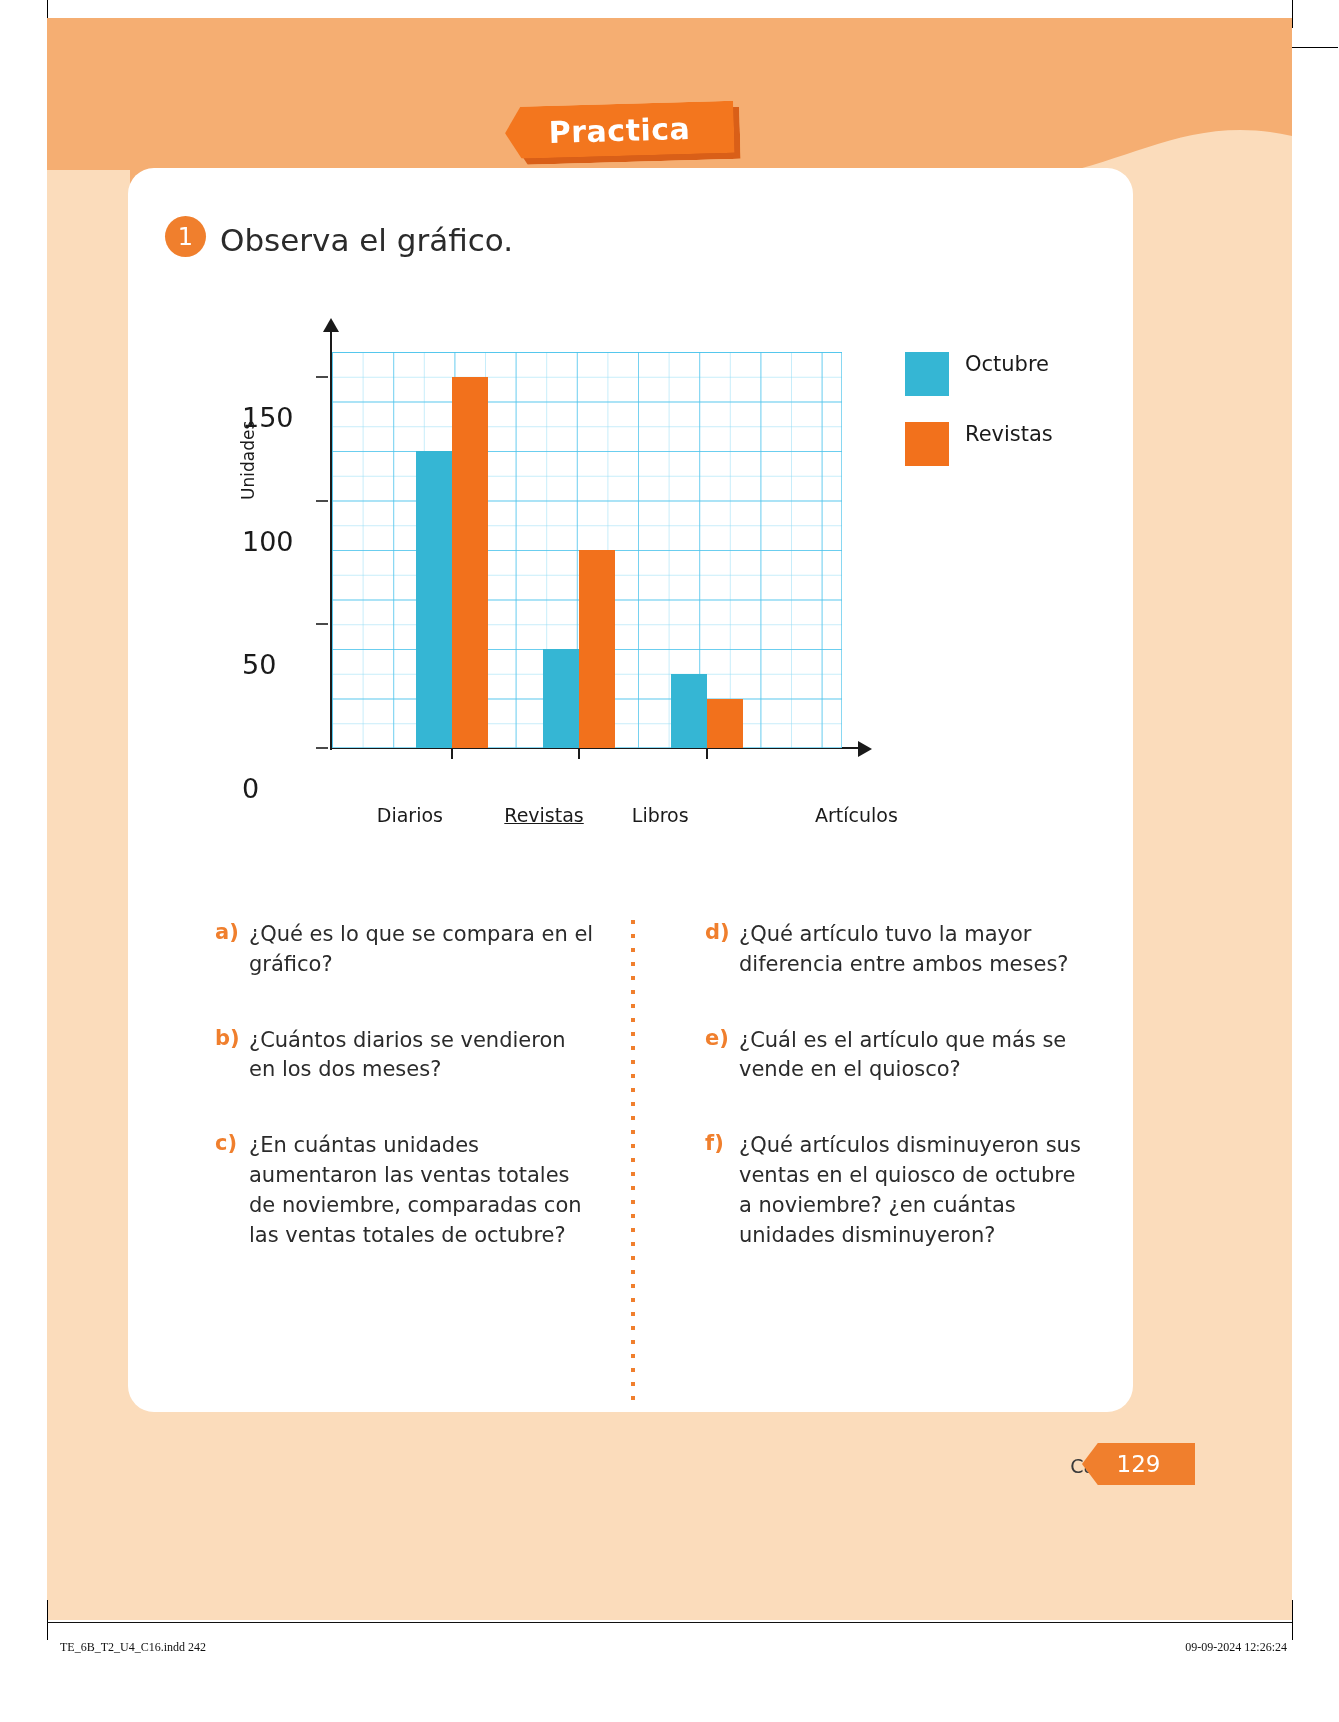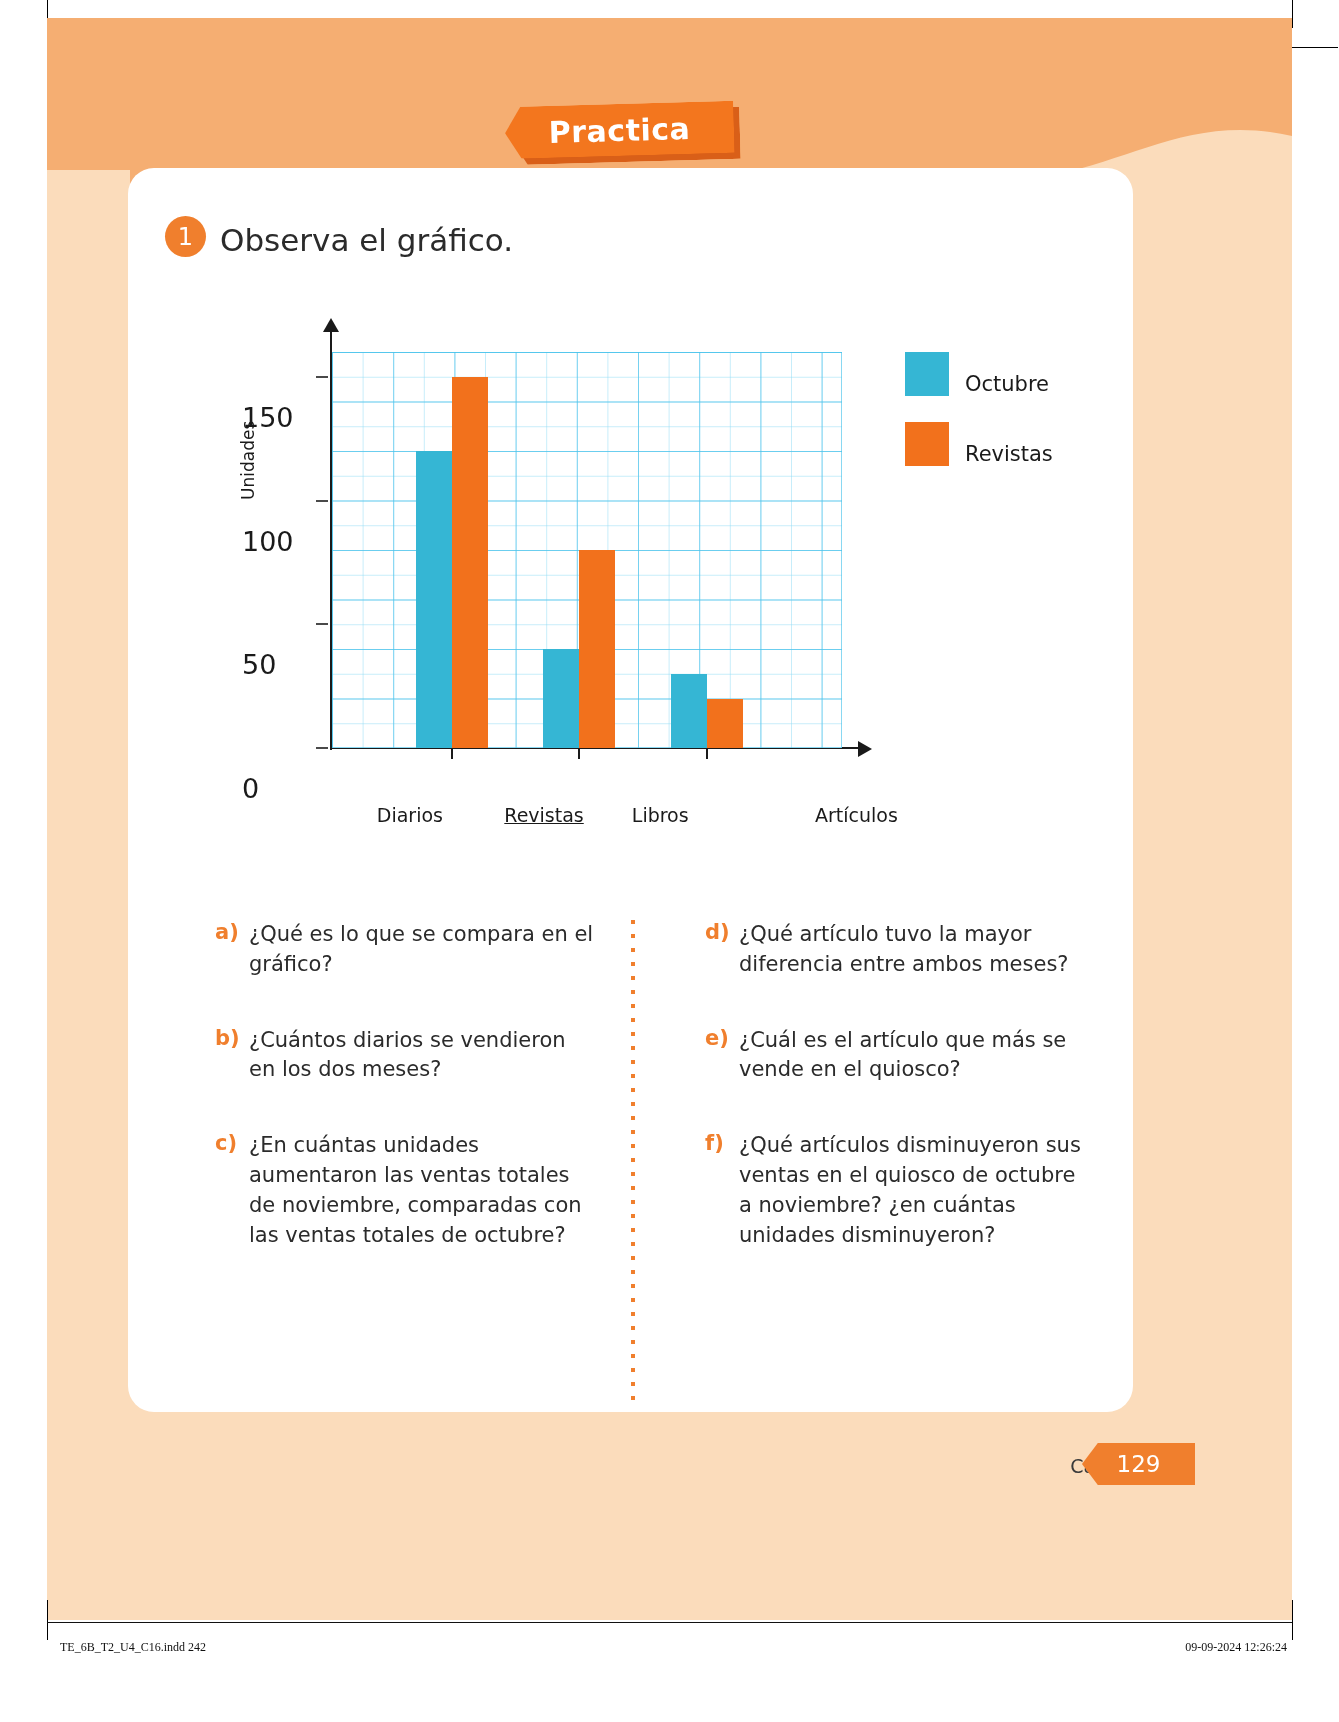--- a/index.html
+++ b/index.html
@@ -139,21 +139,21 @@
 
   .xtick-label {
     position:absolute; font-size:19px; color:#1a1a1a; text-align:left;
     font-family:"DejaVu Sans", sans-serif;
     margin-top:44px;
   }
   .xtick-mark { position:absolute; width:2px; height:10px; background:#1a1a1a; }
 
   
   .legend { position:absolute; left:905px; top:352px; }
-  .legend-row { display:flex; align-items:flex-end; margin-bottom:26px; }
+  .legend-row { display:flex; align-items:flex-start; margin-bottom:26px; }
   .legend-swatch { width:44px; height:44px; margin-right:16px; }
   .legend-label { font-size:21px; color:#1a1a1a; font-family:"DejaVu Sans", sans-serif; }
 
   
   .questions { position:absolute; left:215px; top:920px; width:880px; height:470px; }
   .q-col { position:absolute; top:0; width:380px; }
   .q-col.left { left:0px; }
   .q-col.right { left:490px; }
   .q-item { display:flex; margin-bottom:46px; }
   .q-letter {

